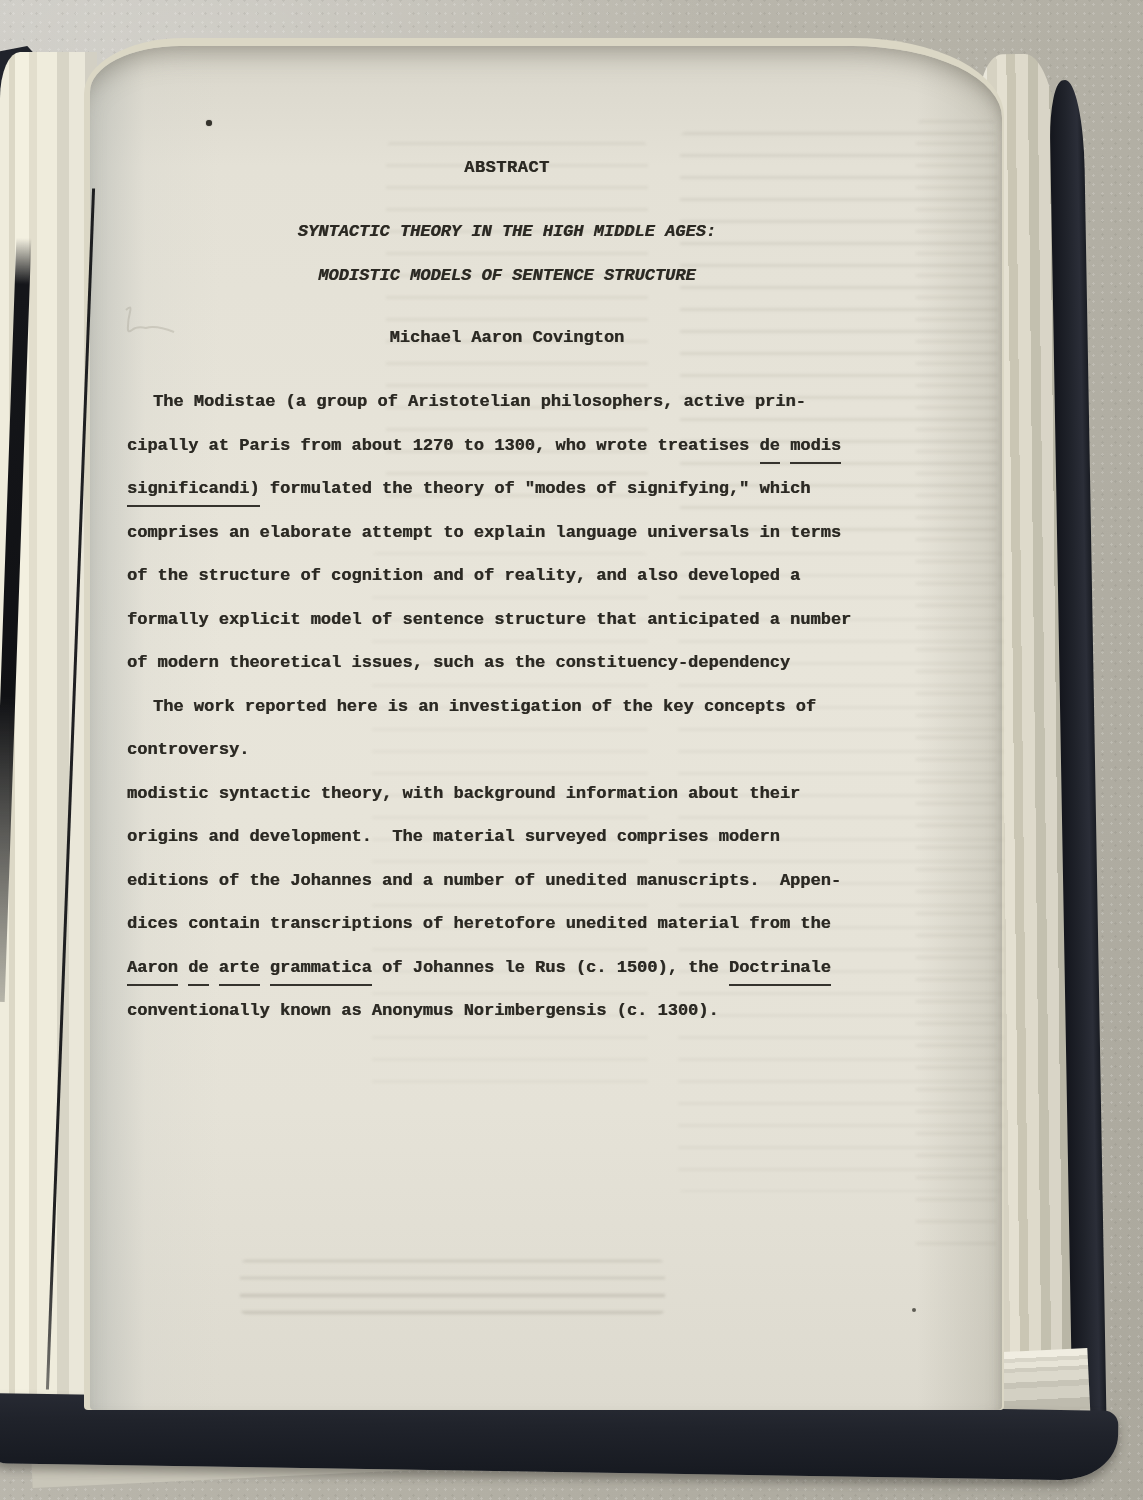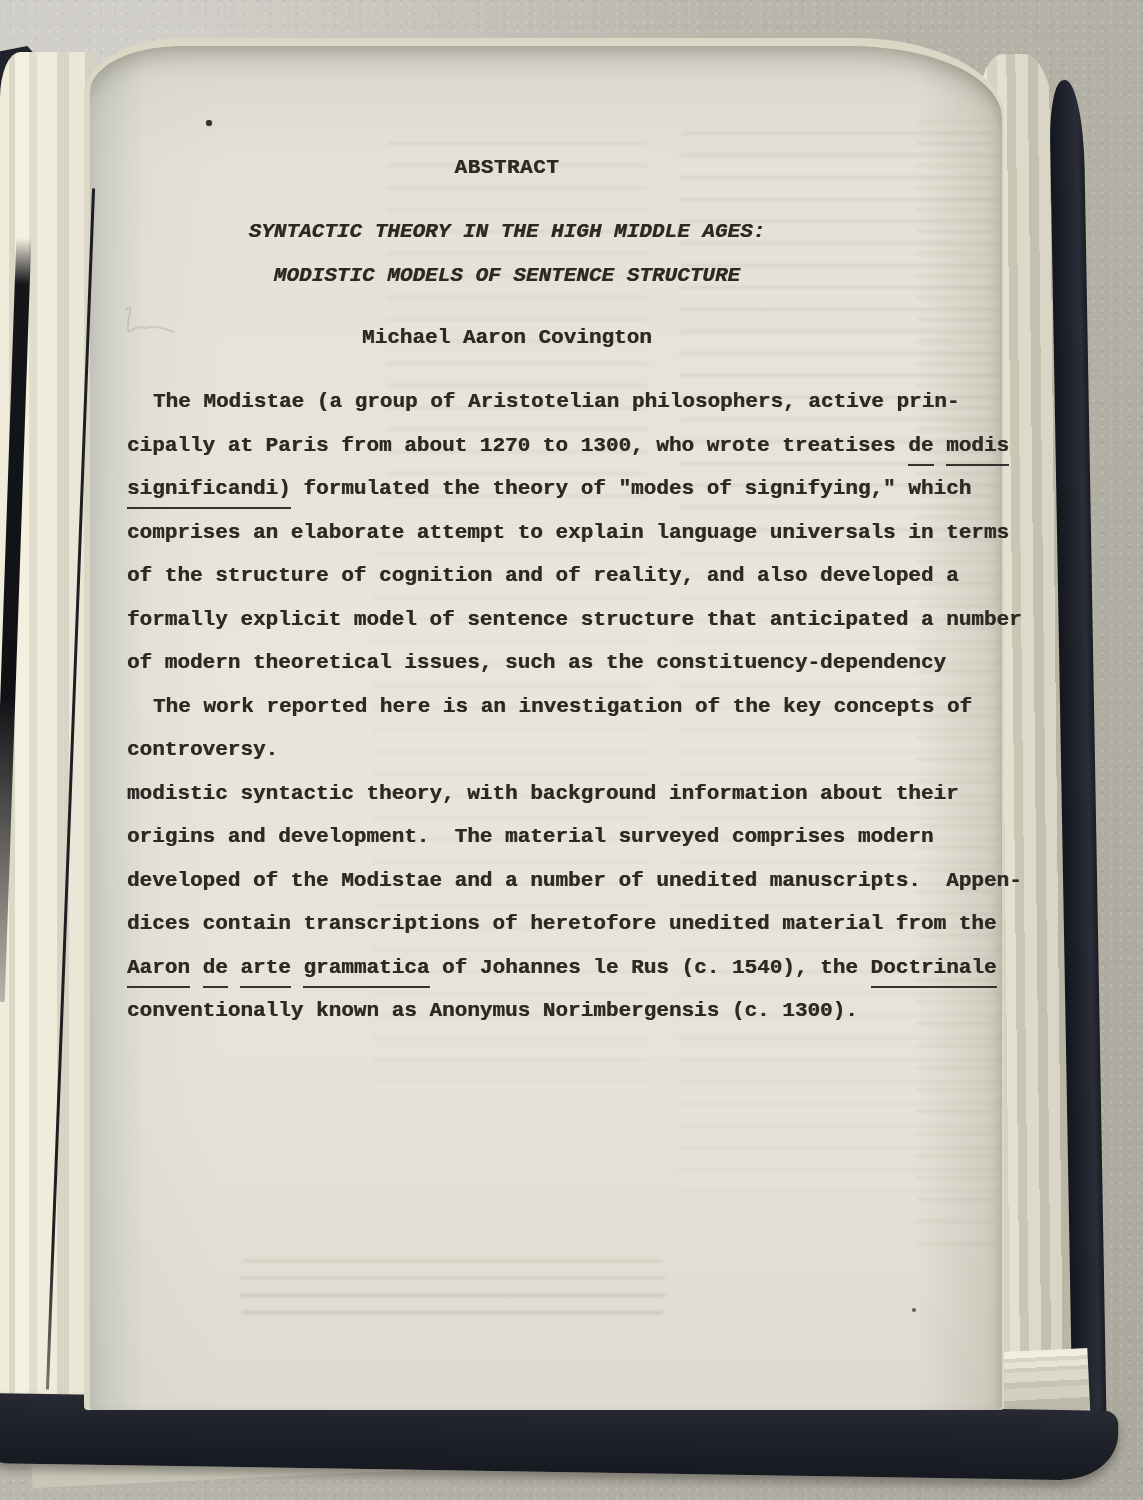--- a/index.html
+++ b/index.html
@@ -101,21 +101,21 @@
       background:repeating-linear-gradient(180deg,rgba(110,105,90,.7) 0 2.5px,transparent 2.5px 17px);}
   
   .ink-dot{position:absolute;left:206px;top:120px;width:6px;height:6px;border-radius:50%;
     background:#35332c;z-index:10;box-shadow:0 0 1px rgba(53,51,44,.8);}
   .speck{position:absolute;left:912px;top:1308px;width:4px;height:4px;border-radius:50%;
     background:rgba(50,48,42,.75);z-index:10;}
   .pencil{position:absolute;left:112px;top:300px;z-index:10;opacity:.5;}
   
   .content{
     position:absolute;left:37px;top:0;width:800px;z-index:11;
-    color:var(--ink,#2b2923);font-size:21px;font-weight:700;
+    color:var(--ink,#2b2923);font-size:17px;font-weight:700;
     text-shadow:.4px .3px .5px rgba(43,41,35,.65), -.3px -.2px .4px rgba(43,41,35,.3);
     padding-top:100px;
   }
   .center{width:760px;text-align:center;white-space:pre;line-height:44px;}
   .heading{letter-spacing:.5px;}
   .titleblock{margin-top:20px;font-style:italic;}
   .authorblock{margin-top:18px;}
   .body{margin-top:20px;}
   .body .line{white-space:pre;line-height:43.5px;height:43.5px;}
   .body .line.indent{padding-left:26px;}
@@ -157,23 +157,23 @@
           <div class="line"><span>cipally at Paris from about 1270 to 1300, who wrote treatises </span><span class="u">de</span><span> </span><span class="u">modis</span></div>
           <div class="line"><span class="u">significandi)</span><span> formulated the theory of "modes of signifying," which</span></div>
           <div class="line"><span>comprises an elaborate attempt to explain language universals in terms</span></div>
           <div class="line"><span>of the structure of cognition and of reality, and also developed a</span></div>
           <div class="line"><span>formally explicit model of sentence structure that anticipated a number</span></div>
           <div class="line"><span>of modern theoretical issues, such as the constituency-dependency</span></div>
           <div class="line indent"><span>The work reported here is an investigation of the key concepts of</span></div>
           <div class="line"><span>controversy.</span></div>
           <div class="line"><span>modistic syntactic theory, with background information about their</span></div>
           <div class="line"><span>origins and development.  The material surveyed comprises modern</span></div>
-          <div class="line"><span>developed of the Modistae and a number of unedited manuscripts.  Appen-</span></div>
+          <div class="line"><span>editions of the Johannes and a number of unedited manuscripts.  Appen-</span></div>
           <div class="line"><span>dices contain transcriptions of heretofore unedited material from the</span></div>
-          <div class="line"><span class="u">Aaron</span><span> </span><span class="u">de</span><span> </span><span class="u">arte</span><span> </span><span class="u">grammatica</span><span> of Johannes le Rus (c. 1540), the </span><span class="u">Doctrinale</span></div>
+          <div class="line"><span class="u">Aaron</span><span> </span><span class="u">de</span><span> </span><span class="u">arte</span><span> </span><span class="u">grammatica</span><span> of Johannes le Rus (c. 1500), the </span><span class="u">Doctrinale</span></div>
           <div class="line"><span>conventionally known as Anonymus Norimbergensis (c. 1300).</span></div>
         </div>
     </div>
   </div>
 
   <div class="ghost g5" style="z-index:9;"></div>
   <div class="ghost g6" style="z-index:9;"></div>
 
   <div class="gutter-line"></div>
   <div class="gutter-streak"></div>

